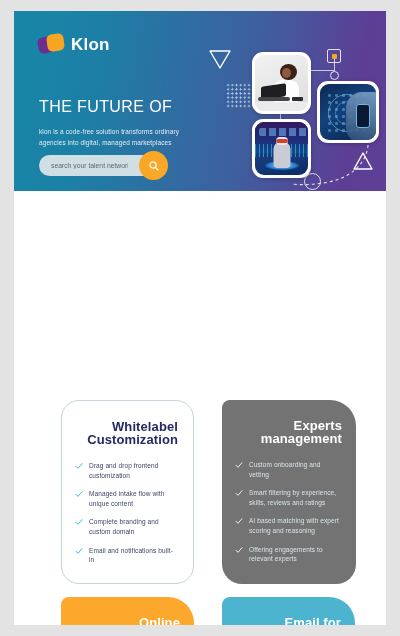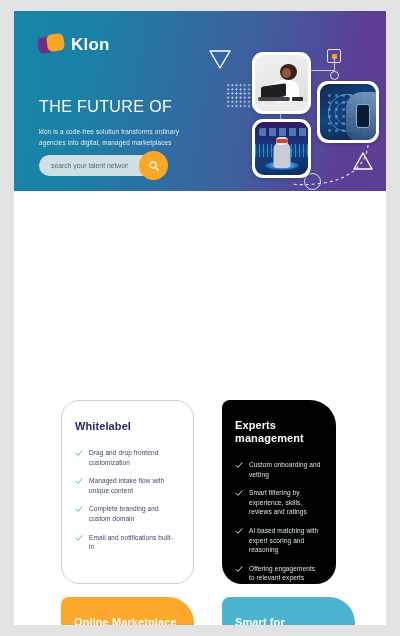--- a/index.html
+++ b/index.html
@@ -145,22 +145,22 @@
   .curve{position:absolute;left:275px;top:120px;width:90px;height:60px;}
   .circ-small{position:absolute;left:290px;top:162px;width:15px;height:15px;border-radius:50%;
     border:1.2px solid rgba(255,255,255,.8);}
 
   
   .cards{position:relative;padding:0;}
   .card{
     position:absolute;box-sizing:border-box;
   }
   .card-title{
-    text-align:left;font-weight:bold;line-height:13px;
-    font-size:11px;letter-spacing:.1px;
+    text-align:right;font-weight:bold;line-height:13px;
+    font-size:13px;letter-spacing:.1px;
   }
   .card ul{list-style:none;margin:0;padding:0;}
   .card li{
     display:flex;align-items:flex-start;gap:6px;
     font-size:6.5px;line-height:9.6px;letter-spacing:.1px;
     margin-bottom:9px;
   }
   .check{flex:0 0 auto;width:8px;height:8px;margin-top:1px;}
 
   
@@ -168,22 +168,22 @@
     left:47px;top:209px;width:133px;height:184px;
     background:#ffffff;border:1px solid #c5d3da;
     border-radius:18px 18px 18px 18px;
     padding:19px 15px 0 13px;
   }
   .card1 .card-title{color:#232a63;margin-bottom:15px;}
   .card1 li{color:#3d4468;}
 
   
   .card2{
-    left:208px;top:209px;width:114px;height:184px;
-    background:#000000;
+    left:208px;top:209px;width:134px;height:184px;
+    background:#737373;
     border-radius:8px 26px 20px 20px;
     padding:19px 14px 0 13px;
   }
   .card2 .card-title{color:#ffffff;margin-bottom:15px;}
   .card2 li{color:#d9e4ea;}
 
   
   .card3{
     left:47px;top:406px;width:133px;height:177px;
     background:#fca82c;
@@ -288,20 +288,21 @@
         <div class="tech-phone"></div>
       </div>
     </div>
   </div>
 
   <div class="cards">
 
     <div class="card card1">
       <div class="card-title">
         <div>Whitelabel</div>
+        <div>Customization</div>
       </div>
       <ul>
         <li>
           <svg class="check" viewBox="0 0 24 24">
               <path d="M3 13 L9 19 L21 5" fill="none" stroke="#1fb6c9" stroke-width="2.6" stroke-linecap="round" stroke-linejoin="round"></path>
             </svg>
           <span>Drag and drop frontend customization</span>
         </li>
         <li>
           <svg class="check" viewBox="0 0 24 24">
@@ -359,20 +360,20 @@
     <div class="card card3">
       <div class="card-title">
         <div>Online Marketplace</div>
 
       </div>
 
     </div>
 
     <div class="card card4">
       <div class="card-title">
-        <div>Smart for</div>
+        <div>Email for</div>
 
       </div>
 
     </div>
 
   </div>
 </div>
 
 </body></html>

